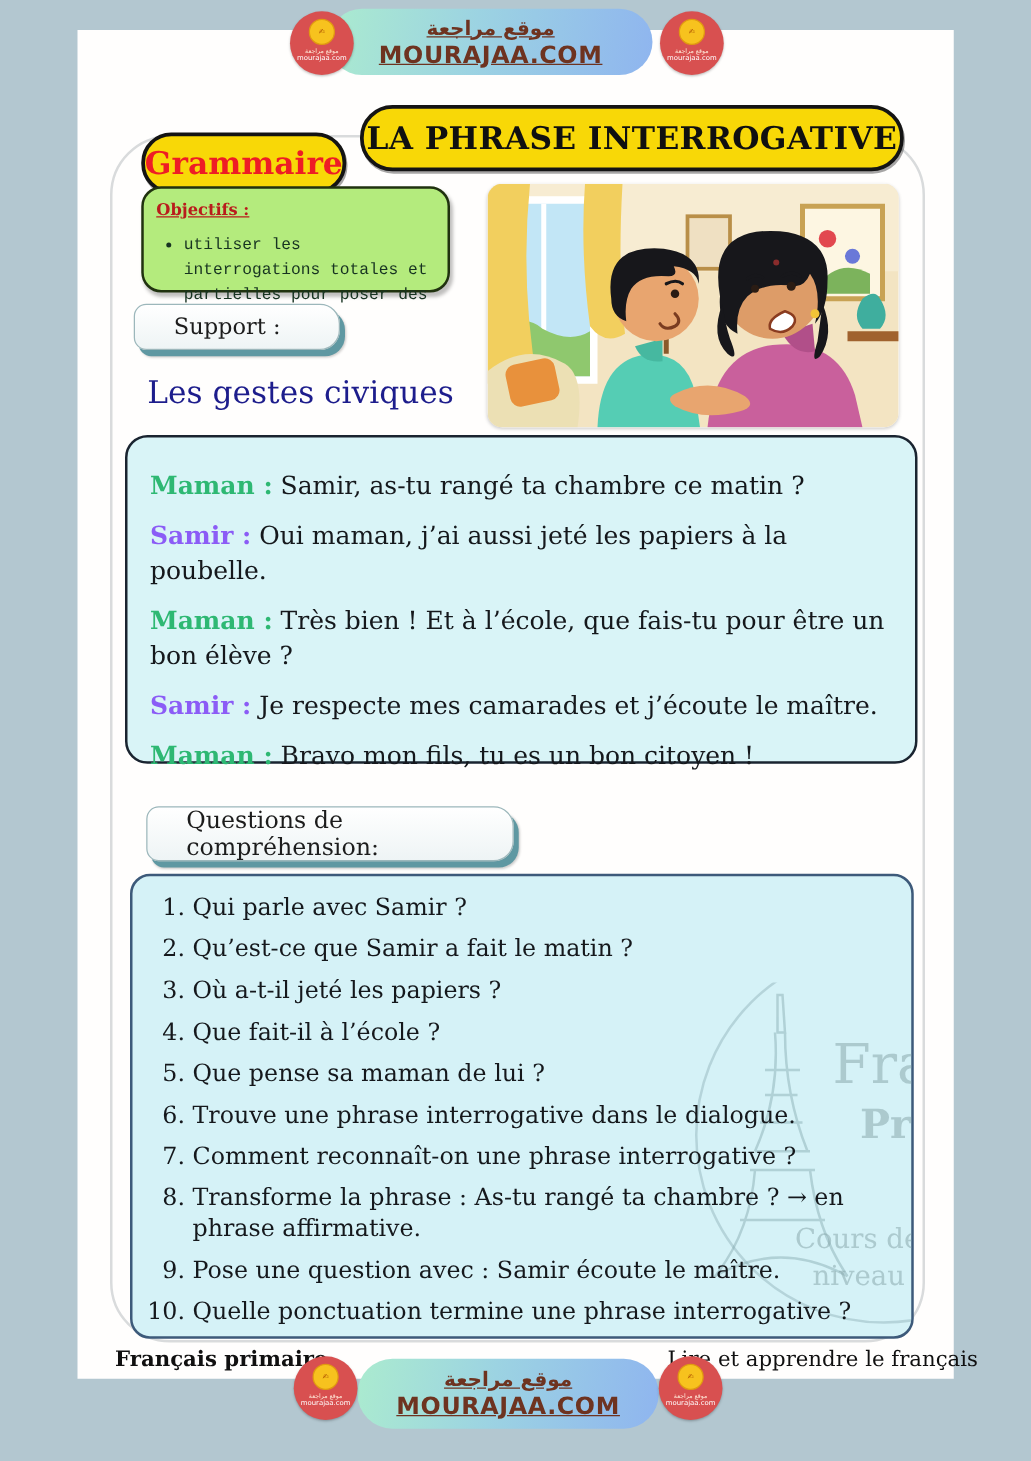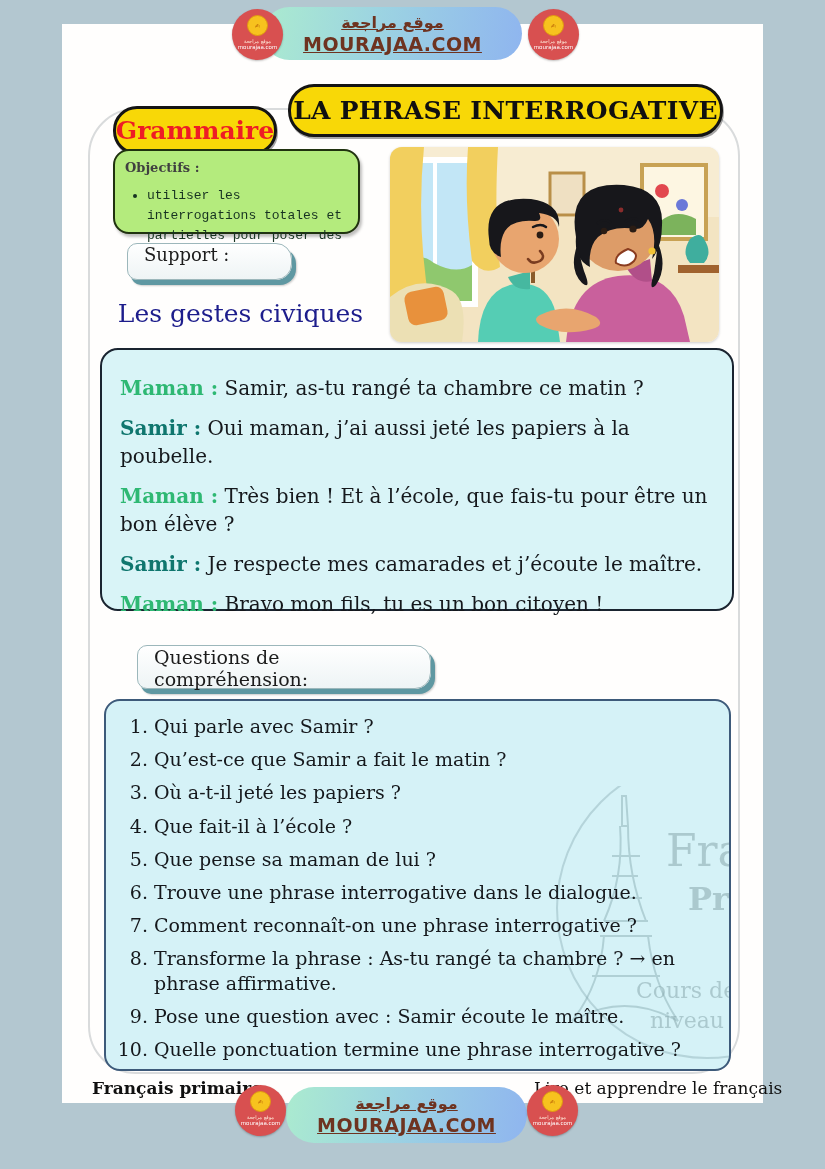--- a/index.html
+++ b/index.html
@@ -58,54 +58,54 @@
   .badge-grammaire span { font-weight:bold; font-size:25px; color:#ee1c25; }
   .title-pill { left:288px; top:84px; width:435px; height:53px; border-radius:26px; }
   .title-pill span { font-weight:bold; font-size:25px; color:#101010; letter-spacing:.3px; }
   
   .objectifs {
     position:absolute; left:113px; top:149px; width:247px; height:85px;
     background:#b4eb7d; border:2px solid #20320f; border-radius:16px;
     padding:6px 10px; box-shadow:2px 3px 3px rgba(0,0,0,.25);
   }
   .objectifs .obj-label {
-    font-weight:bold; font-size:13px; color:#404040; 
+    font-weight:bold; font-size:13px; color:#b91c1c; text-decoration:underline;
   }
   .objectifs ul { list-style:disc; padding-left:22px; margin-top:10px;font-family:Liberation Mono, monospace; }
   .objectifs li { font-size:13px; line-height:1.55; color:#173321; }
   
   .illustration {
     position:absolute; left:390px; top:147px; width:329px; height:195px;
     border-radius:12px; overflow:hidden; box-shadow:0 1px 3px rgba(0,0,0,.2);
   }
   
   .tab3d {
     position:absolute; background:linear-gradient(180deg,#ffffff,#eef4f5);
     border:1px solid #9cb7bb; border-radius:10px 16px 16px 10px;
     box-shadow:4px 5px 0 #5f98a2, 5px 6px 2px rgba(0,0,0,.2);
-    display:flex; align-items:flex-start; padding-left:16px;margin-left:20px;
+    display:flex; align-items:center; padding-left:31px;
   }
   .tab3d span { font-size:18px; color:#1c1c1c; }
   .support-tab { left:107px; top:243px; width:165px; height:37px; }
   .q-tab { left:117px; top:645px; width:294px; height:44px; }
   .q-tab span { font-size:19px; }
   .subtitle {
     position:absolute; left:113px; top:299px; width:255px; text-align:center;
     font-size:25px; color:#1d1d8c;
   }
   
   .dialogue {
     position:absolute; left:100px; top:348px; width:634px; height:263px;
     background:#d9f4f7; border:2px solid #1a2430; border-radius:18px;
     padding:24px 18px 0 18px;
   }
   .dialogue p { font-size:20px; line-height:1.4; margin-bottom:12px; color:#15181c; }
   .spk { font-weight:bold; }
   .spk-green { color:#2eb873; }
-  .spk-red { color:#0f766e; }
+  .spk-red { color:#8b5cf6; }
   
   .q-box {
     position:absolute; left:104px; top:699px; width:627px; height:372px;
     background:#d5f2f7; border:2px solid #3d5a7a; border-radius:16px;
     padding:13px 14px 0 10px; overflow:hidden;
   }
   .q-box ol { list-style:decimal; padding-left:38px; position:relative; z-index:2; }
   .q-box li { font-size:19px; line-height:1.3; margin-bottom:8.5px; color:#15181c; }
   .watermark {
     position:absolute; left:330px; top:85px; width:420px; height:300px;

